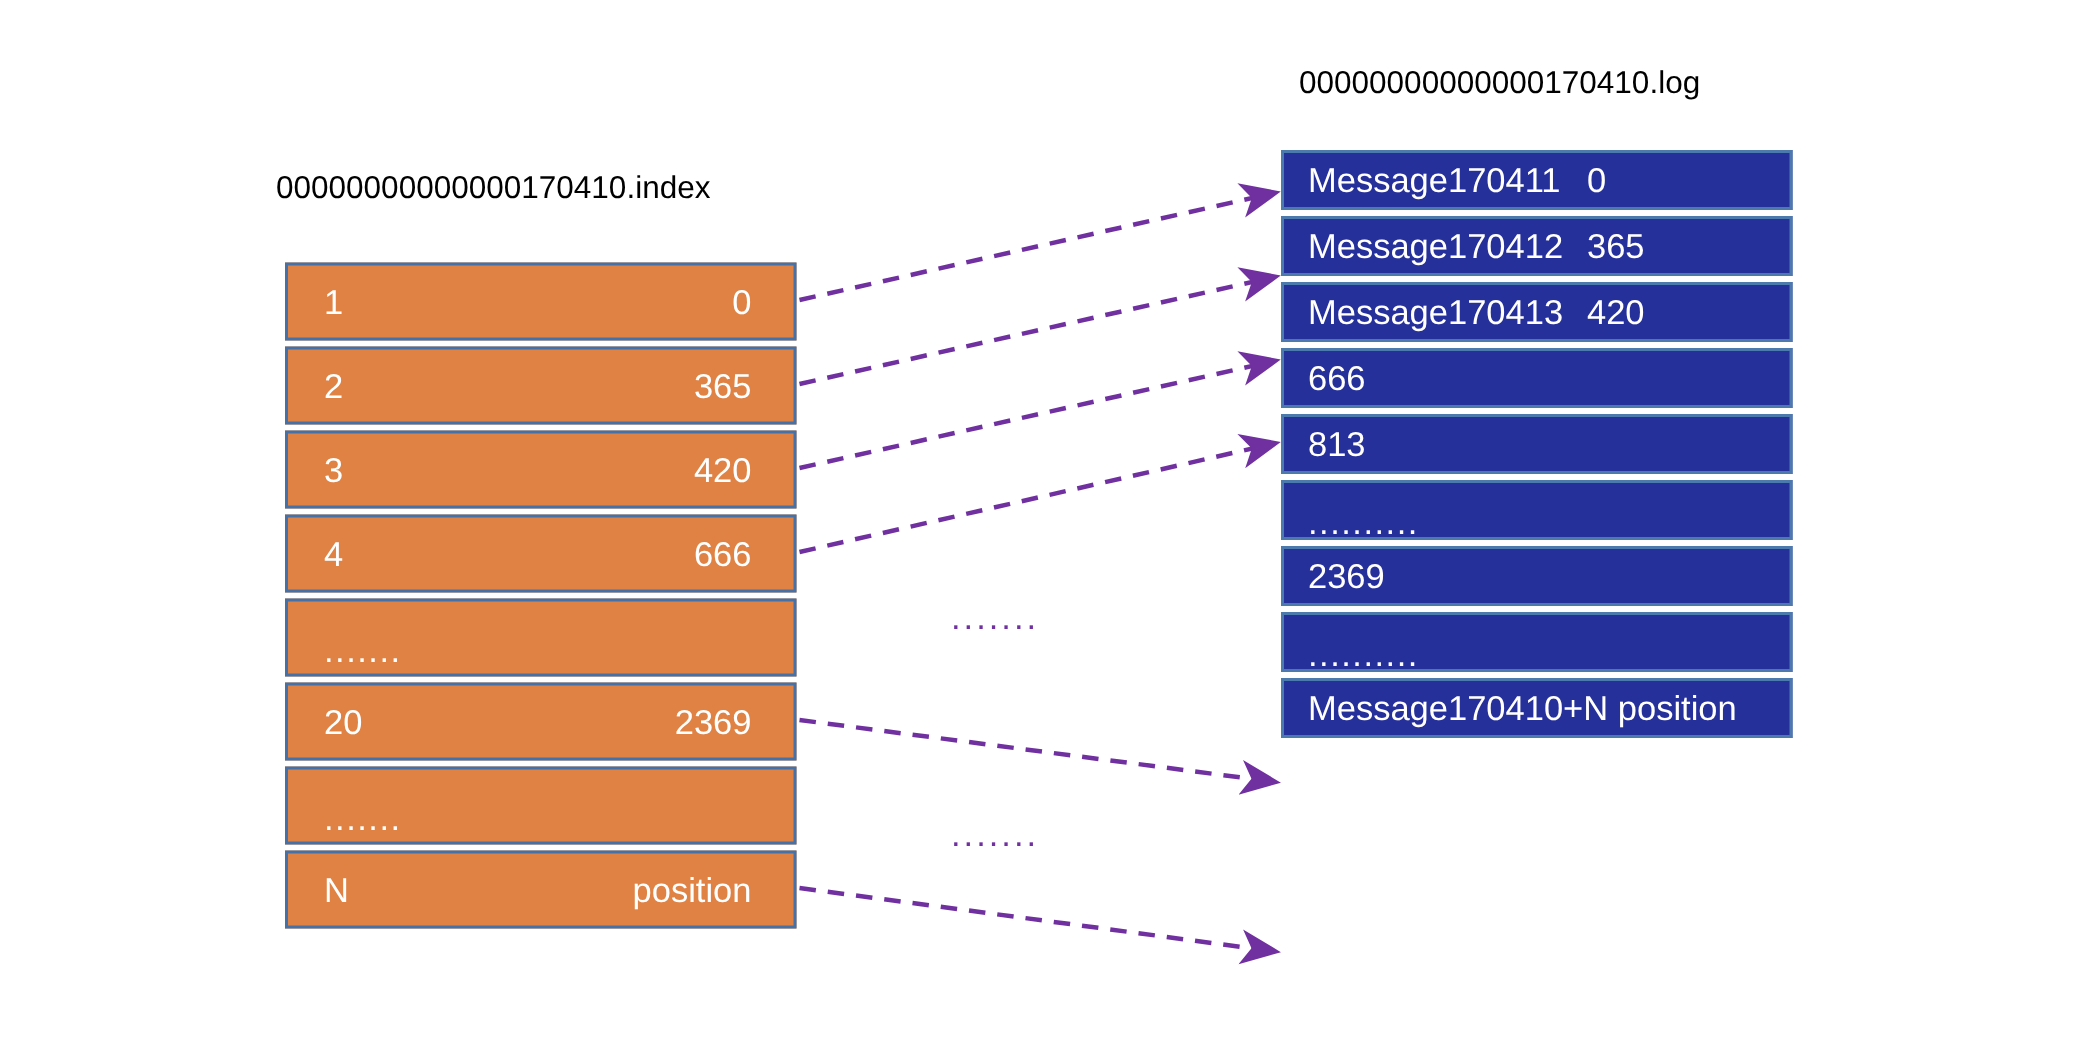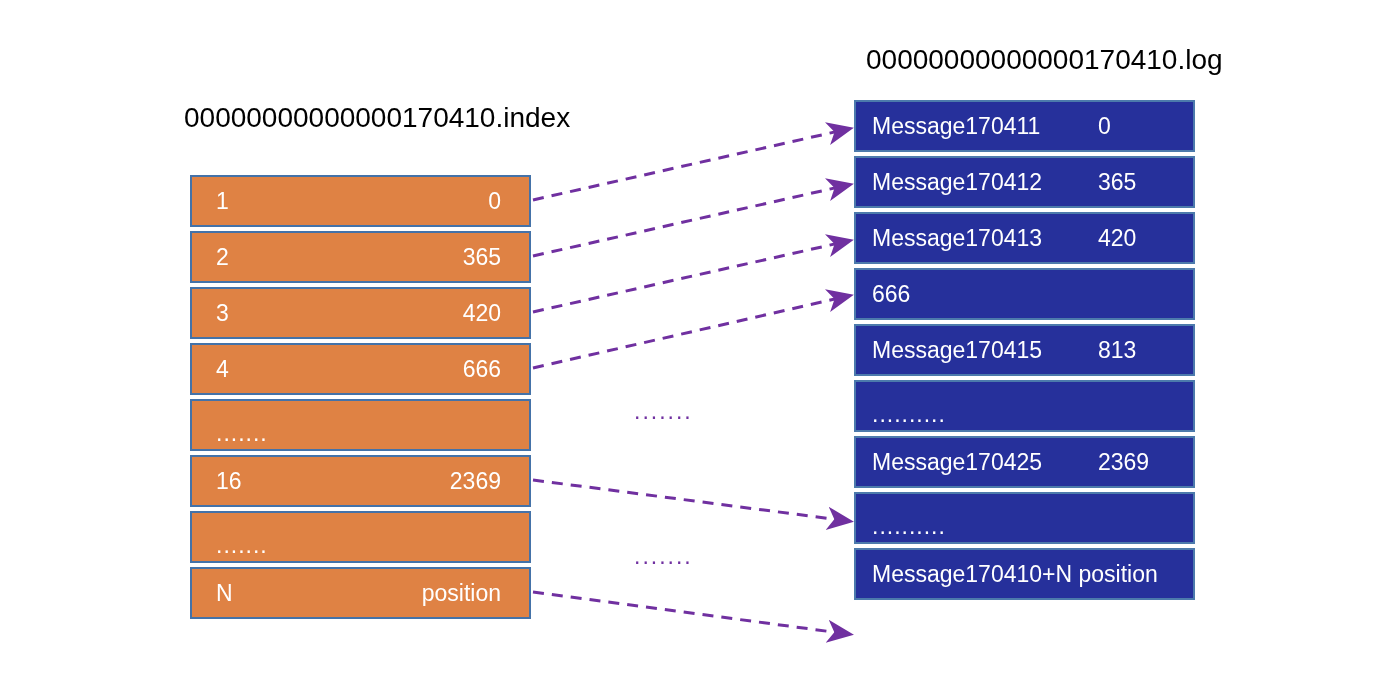--- a/index.html
+++ b/index.html
@@ -16,26 +16,26 @@
   #root {
     position: relative;
     width: 1390px;
     height: 698px;
     background: #ffffff;
   }
 
   
   .file-title {
     position: absolute;
-    font-size: 28px;
+    font-size: 21px;
     color: #000000;
     white-space: nowrap;
     letter-spacing: 0px;
   }
-  #index-title { left: 184px; top: 102px; }
+  #index-title { left: 184px; top: 114px; }
   #log-title   { left: 866px; top: 44px; }
 
   
   .table {
     position: absolute;
     display: flex;
     flex-direction: column;
   }
   #index-table {
     left: 190px;
@@ -60,26 +60,25 @@
     height: 52px;
     margin-bottom: 4px;
     background: #DF8244;
     border: 2px solid #4472A8;
     padding: 0 22px 0 24px;
   }
   #index-table .row:last-child { margin-bottom: 0; }
 
   
   #log-table .row {
-    height: 52px;
+    height: 40px;
     margin-bottom: 4px;
     background: #26309B;
     border: 2px solid #4C7AAC;
     padding: 0 12px 0 16px;
-    gap: 40px;
   }
   #log-table .row:last-child { margin-bottom: 0; }
 
   .cell-left {
     color: #FFFFFF;
     font-size: 23px;
     white-space: nowrap;
   }
   .cell-right {
     color: #FFFFFF;
@@ -155,21 +154,21 @@
     <div class="row">
       <span class="cell-left">4</span>
       <span class="cell-right">666</span>
     </div>
 
     <div class="row">
       <span class="cell-left ellipsis-cell">.......</span>
     </div>
 
     <div class="row">
-      <span class="cell-left">16</span>
+      <span class="cell-left">20</span>
       <span class="cell-right">2369</span>
     </div>
 
     <div class="row">
       <span class="cell-left ellipsis-cell">.......</span>
     </div>
 
     <div class="row">
       <span class="cell-left">N</span>
       <span class="cell-right">position</span>
@@ -192,31 +191,29 @@
     <div class="row">
       <span class="cell-left">Message170413</span>
       <span class="cell-right">420</span>
     </div>
 
     <div class="row">
       <span class="cell-right">666</span>
     </div>
 
     <div class="row">
-      <span class="cell-left">Message170415</span>
       <span class="cell-right">813</span>
     </div>
 
 
     <div class="row">
       <span class="cell-left ellipsis-cell">..........</span>
     </div>
 
     <div class="row">
-      <span class="cell-left">Message170425</span>
       <span class="cell-right">2369</span>
     </div>
 
     <div class="row">
       <span class="cell-left ellipsis-cell">..........</span>
     </div>
 
     <div class="row wide">
       <span class="cell-left">Message170410+N position</span>
     </div>

